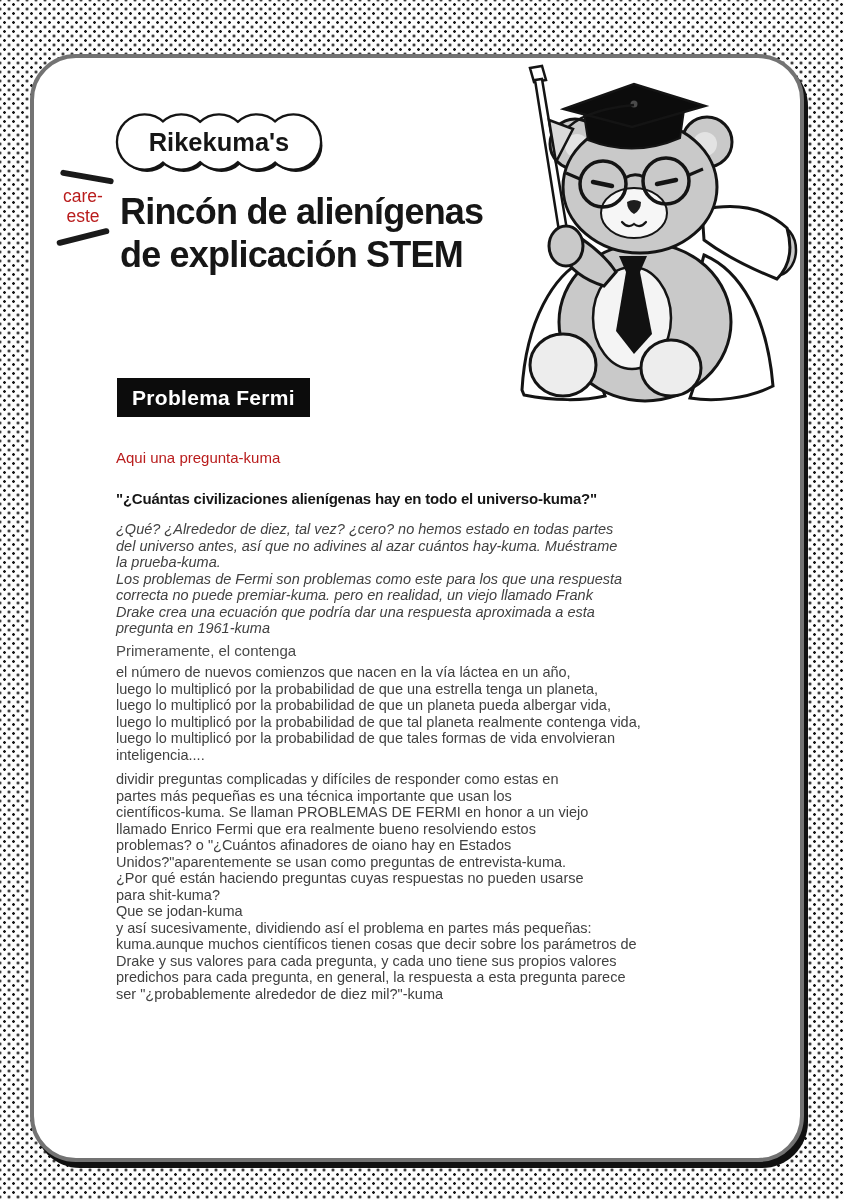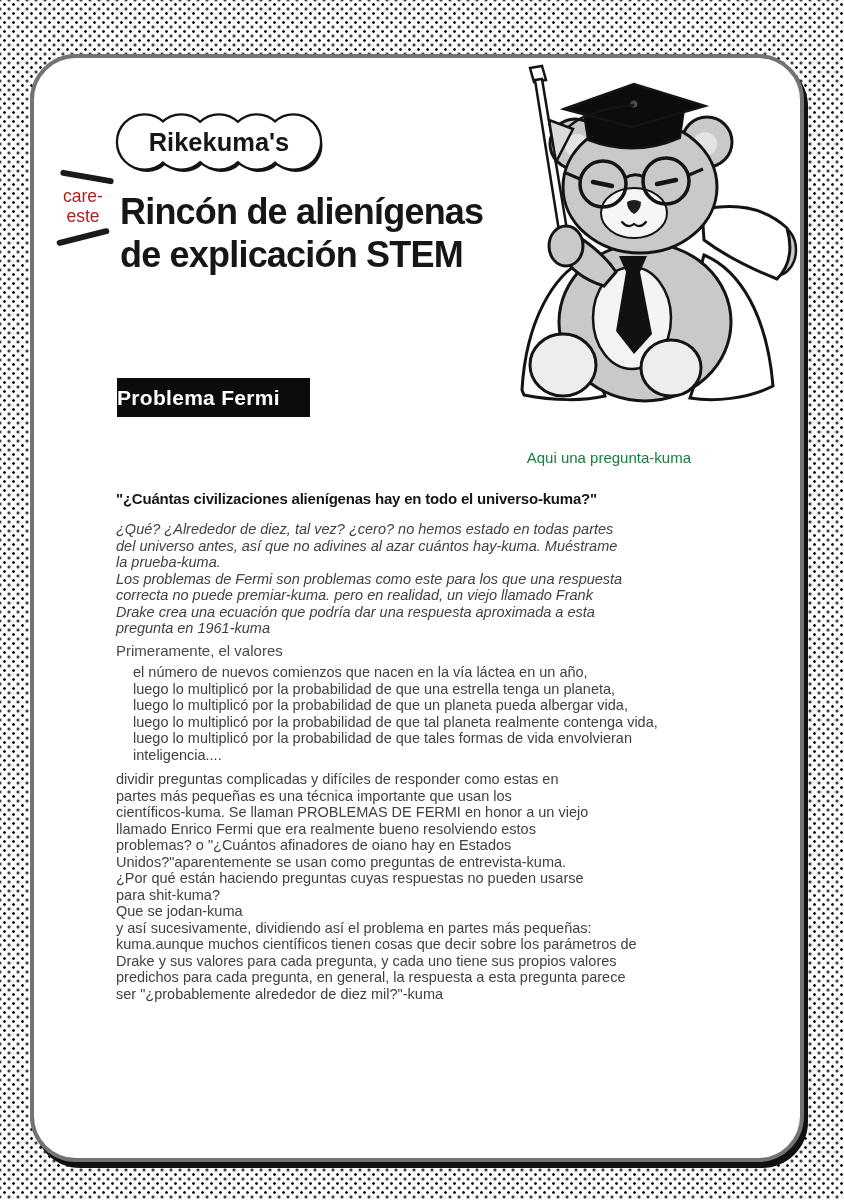--- a/index.html
+++ b/index.html
@@ -38,30 +38,30 @@
     position:absolute; left:86px; top:132px;
     font-size:36px; font-weight:bold; color:#161616;
     line-height:43px; letter-spacing:-0.8px; white-space:nowrap;
   }
   
   .badge {
     position:absolute; left:83px; top:320px;
     width:193px; height:39px;
     background:#0c0c0c; color:#ffffff;
     font-size:21px; font-weight:bold; letter-spacing:0.3px;
-    display:flex; align-items:center; 
+    display:flex; align-items:center; padding-left:15px;
   }
   
   .text-col { position:absolute; left:82px; top:392px; width:575px; color:#414141; font-size:14.5px; line-height:16.5px; }
   .lines { white-space:pre-line; }
-  .intro { color:#15803d; font-size:15px; margin-bottom:24px;text-align:right; }
+  .intro { color:#b91c1c; font-size:15px; margin-bottom:24px; }
   .question { font-weight:bold; color:#161616; font-size:15px; letter-spacing:-0.2px; margin-bottom:14px; }
   .p1 { margin-bottom:6px;font-style:italic; }
   .subheading { font-size:15px; color:#4a4a4a; margin-bottom:5px; }
-  .calc { margin-bottom:8px;margin-left:17px; }
+  .calc { margin-bottom:8px; }
   .p2 { margin-bottom:10px; }
   
   .bear { position:absolute; left:430px; top:2px; width:354px; height:354px; }
 </style>
 </head>
 <body>
 
 <div class="card">
 
   <div class="bubble">
@@ -175,21 +175,21 @@
   <div class="text-col">
     <div class="intro">Aqui una pregunta-kuma</div>
     <div class="question">"¿Cuántas civilizaciones alienígenas hay en todo el universo-kuma?"</div>
     <div class="lines p1">¿Qué? ¿Alrededor de diez, tal vez? ¿cero? no hemos estado en todas partes
 del universo antes, así que no adivines al azar cuántos hay-kuma. Muéstrame
 la prueba-kuma.
 Los problemas de Fermi son problemas como este para los que una respuesta
 correcta no puede premiar-kuma. pero en realidad, un viejo llamado Frank
 Drake crea una ecuación que podría dar una respuesta aproximada a esta
 pregunta en 1961-kuma</div>
-    <div class="subheading">Primeramente, el valores</div>
+    <div class="subheading">Primeramente, el contenga</div>
     <div class="lines calc">el número de nuevos comienzos que nacen en la vía láctea en un año,
 luego lo multiplicó por la probabilidad de que una estrella tenga un planeta,
 luego lo multiplicó por la probabilidad de que un planeta pueda albergar vida,
 luego lo multiplicó por la probabilidad de que tal planeta realmente contenga vida,
 luego lo multiplicó por la probabilidad de que tales formas de vida envolvieran
 inteligencia....</div>
     <div class="lines p3">dividir preguntas complicadas y difíciles de responder como estas en
 partes más pequeñas es una técnica importante que usan los
 científicos-kuma. Se llaman PROBLEMAS DE FERMI en honor a un viejo
 llamado Enrico Fermi que era realmente bueno resolviendo estos

